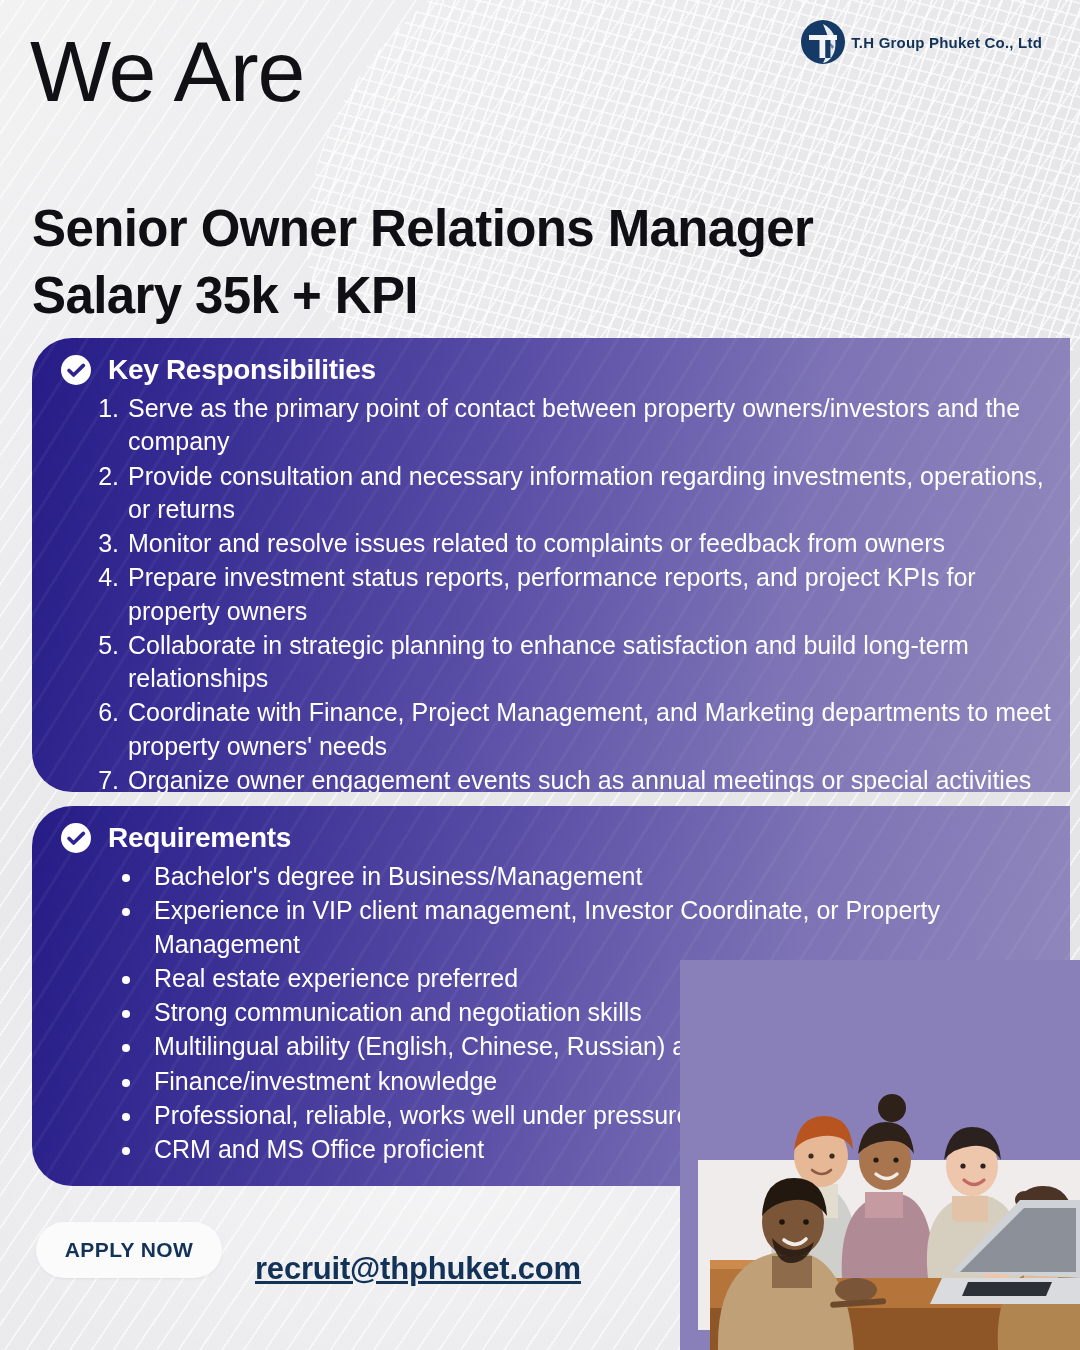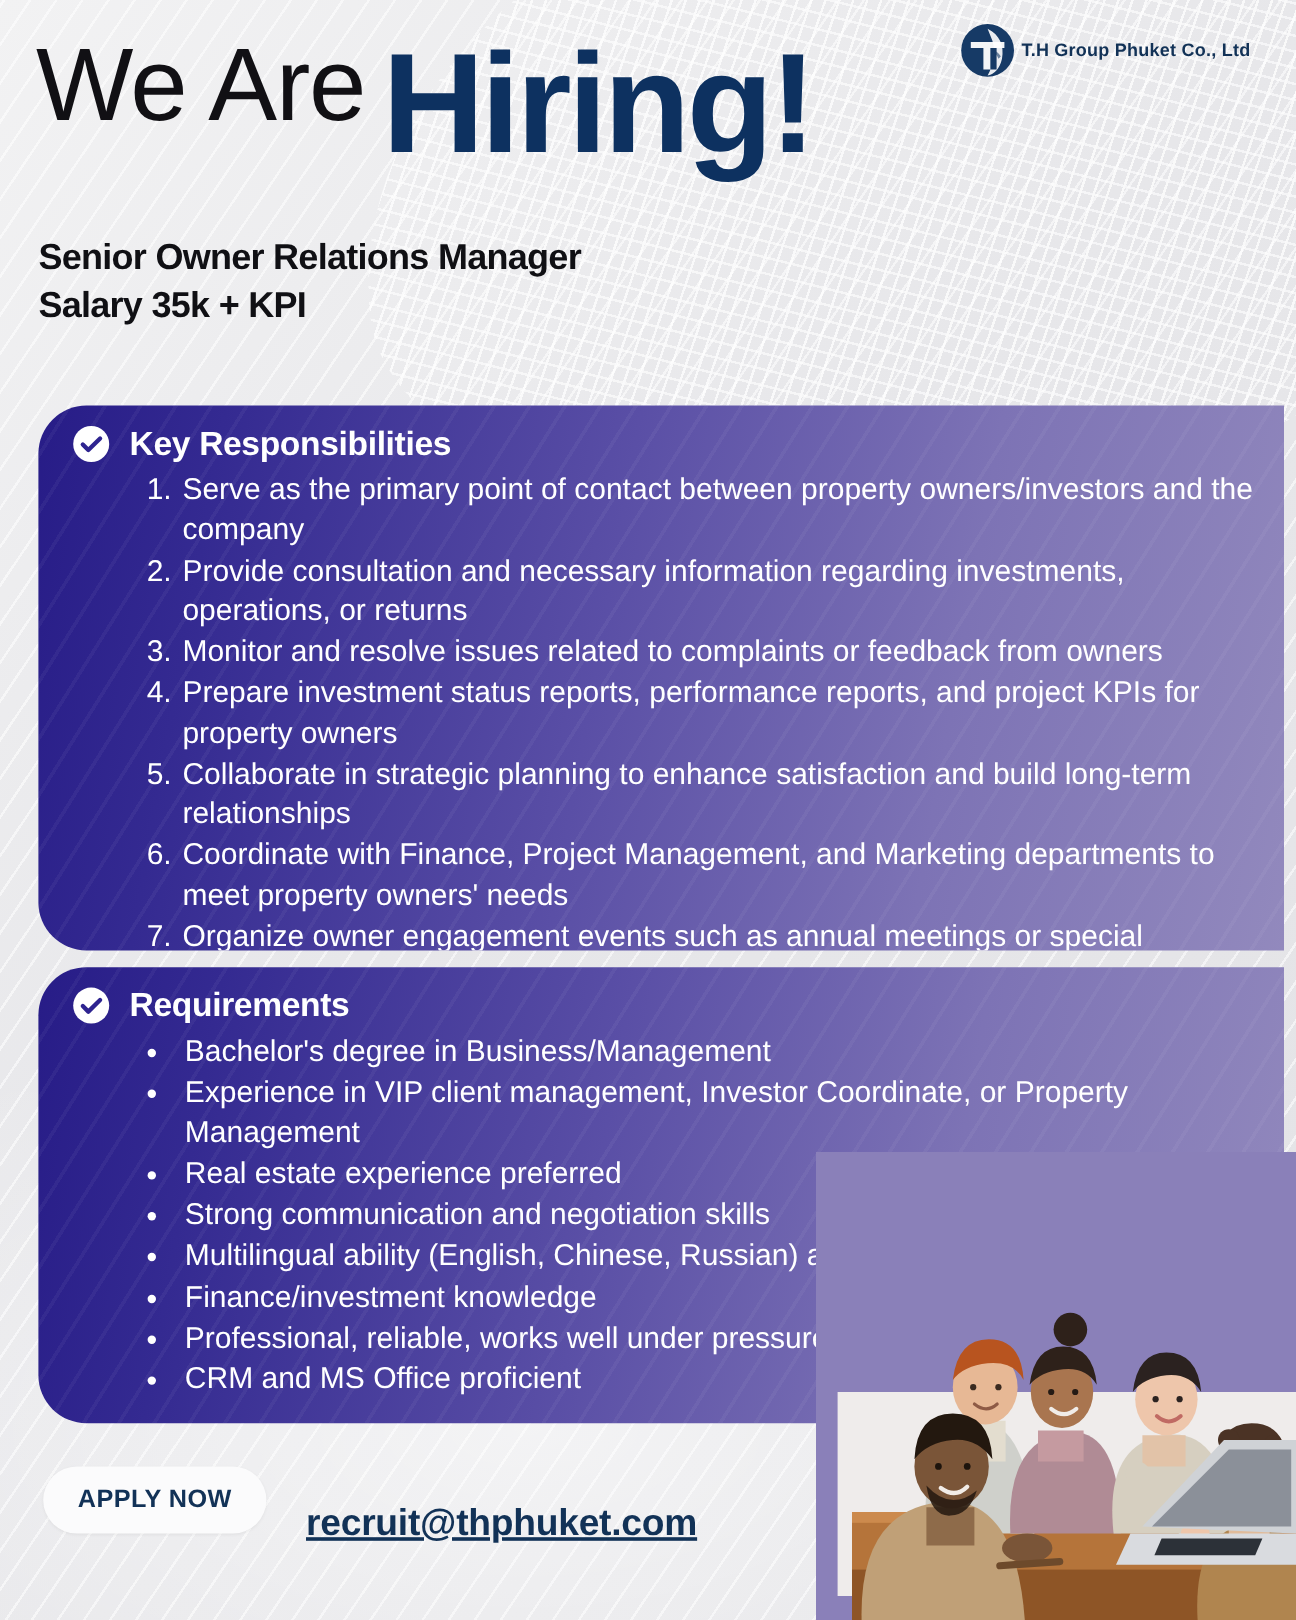--- a/index.html
+++ b/index.html
@@ -97,21 +97,21 @@
     letter-spacing: -3px;
     line-height: 1;
     margin-left: 14px;
   }
 
   
   .job-title {
     position: absolute;
     left: 32px; top: 195px;
     color: #101014;
-    font-size: 30px;
+    font-size: 51px;
     font-weight: 800;
     line-height: 1.32;
     letter-spacing: -.6px;
   }
   .job-title div { white-space: nowrap; }
 
   
   .card {
     position: absolute;
     left: 32px;
@@ -150,21 +150,21 @@
   .check-icon { width: 32px; height: 32px; flex: none; display: block; }
   .card-title {
     font-size: 28px;
     font-weight: 800;
     letter-spacing: -.3px;
   }
 
   .card-body {
     position: relative;
     z-index: 3;
-    padding: 2px 18px 0 96px;
+    padding: 2px 18px 0 72px;
   }
 
   ol.num-list {
     list-style: decimal;
     padding-left: 22px;
   }
   ol.num-list li {
     font-size: 25px;
     line-height: 1.33;
     margin-bottom: 1px;
@@ -235,21 +235,20 @@
       <path d="M10 17 h28 v5 H26.5 v18 h-6 V22 H10 Z" fill="#ffffff" opacity="0.95"></path>
       <path d="M24 6 C34 11 38 20 36 31 C34 40 29 44 24 45 C29 36 31 26 28 16 Z" fill="#ffffff" opacity="0.9"></path>
       <path d="M26.5 22 h5 v18 h-5 Z" fill="#163a66"></path>
       <path d="M29 24 c3 1 5 3 6 5 l-2 2 c-1-3-3-5-5-6 Z" fill="#163a66" opacity=".6"></path>
     </svg>
     <span class="logo-text">T.H Group Phuket Co., Ltd</span>
   </div>
 
   <div class="headline">
     <span class="we-are">We Are</span>
-    <span class="hiring">Hiring!</span>
   </div>
 
   <div class="job-title">
     <div>Senior Owner Relations Manager</div>
     <div>Salary 35k + KPI</div>
   </div>
 
   <section class="card" id="card-responsibilities">
     <div class="card-head">
       <svg class="check-icon" viewBox="0 0 32 32">

